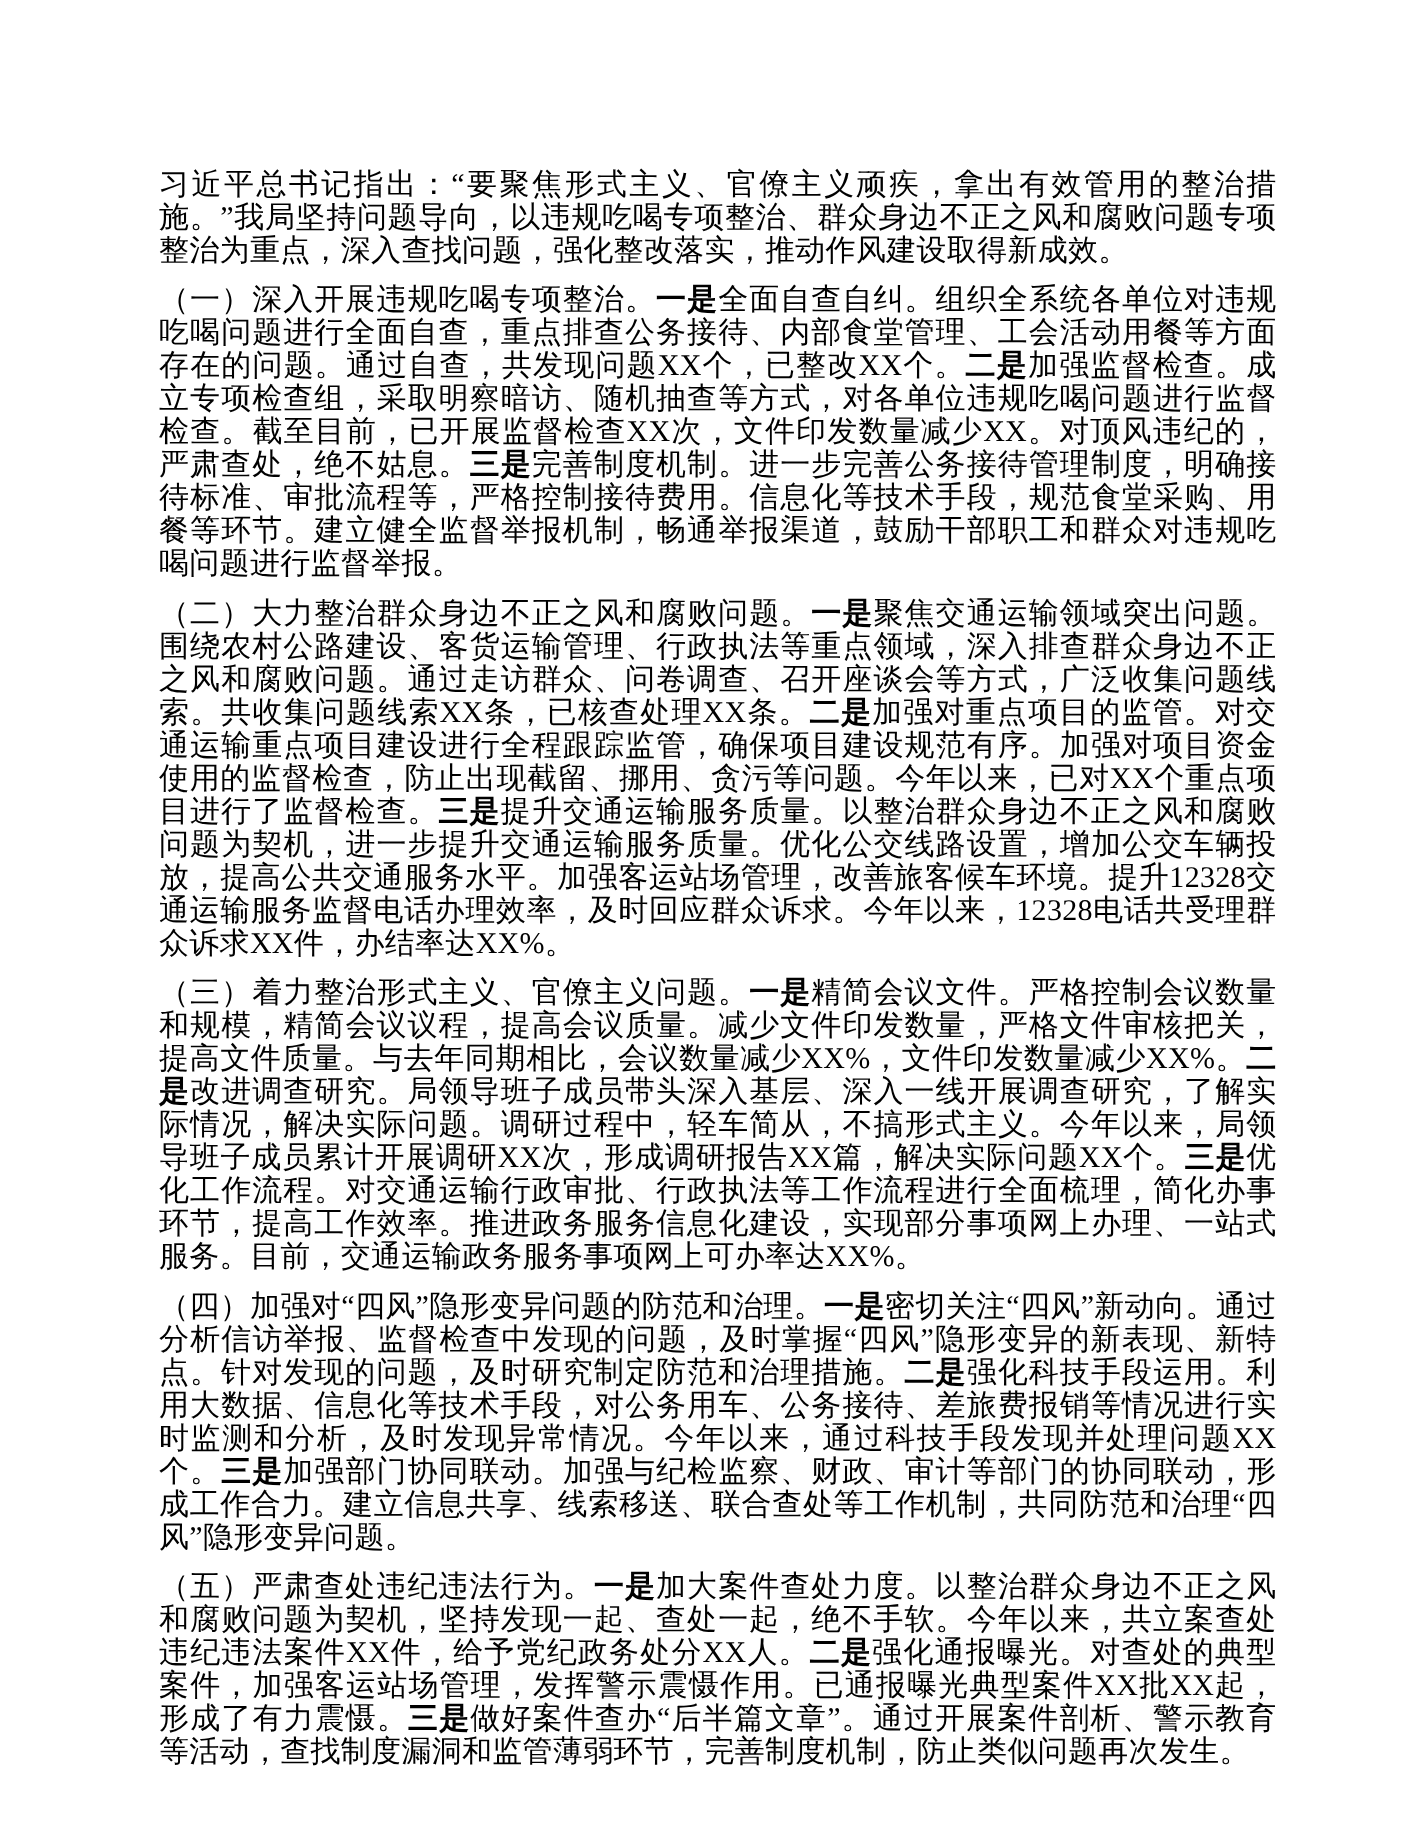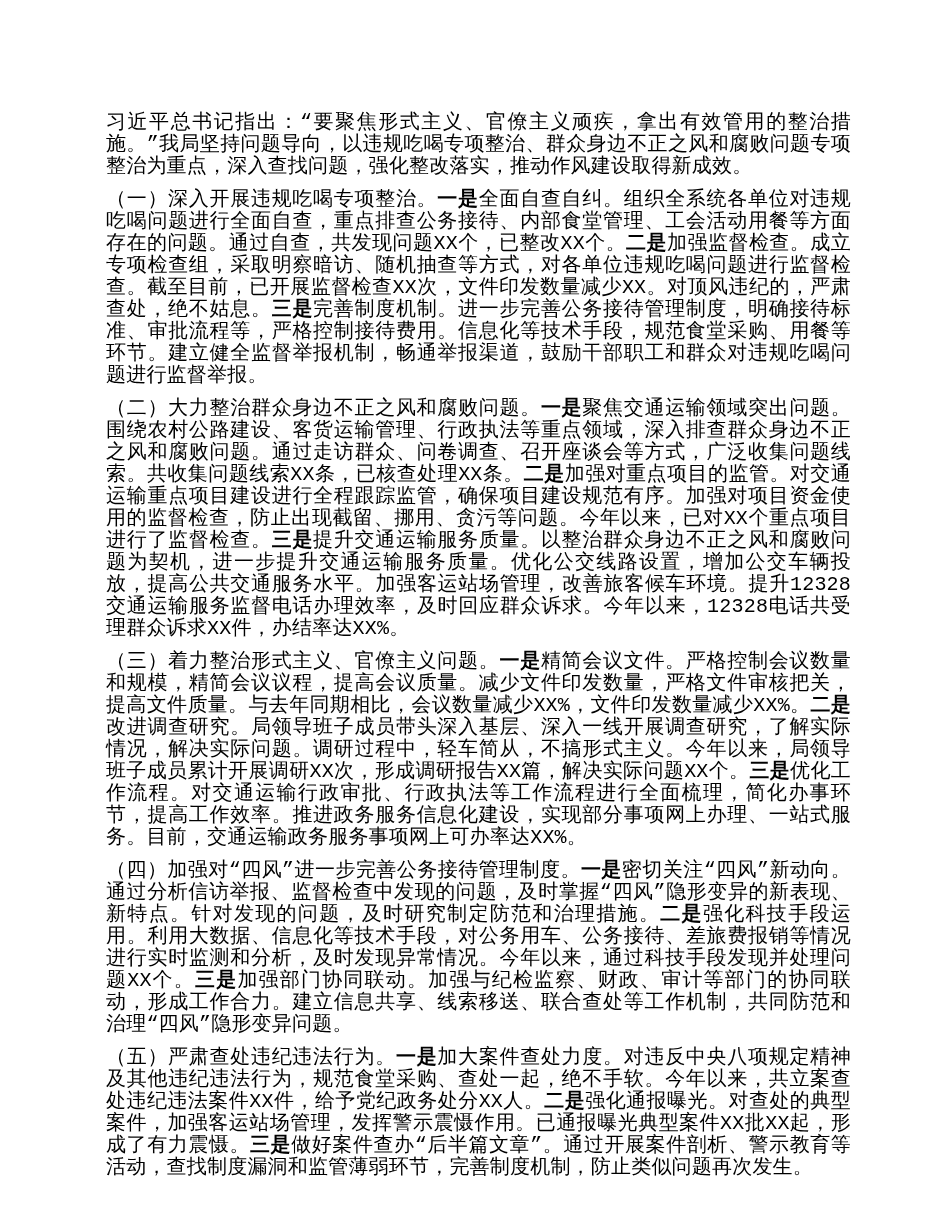--- a/index.html
+++ b/index.html
@@ -6,21 +6,21 @@
     margin: 0;
     padding: 0;
     background: #ffffff;
   }
   .page {
     position: relative;
     width: 950px;
     height: 1230px;
     background: #ffffff;
     overflow: hidden;
-    font-family: Liberation Mono, monospace;
+    font-family: Liberation Serif, serif;
     color: #000000;
   }
   .doc-body {
     position: absolute;
     left: 106px;
     top: 112px;
     width: 745px;
   }
   .doc-body p {
     margin: 0 0 11px 0;
@@ -36,16 +36,16 @@
 </style>
 </head>
 <body>
 
 <div class="page">
   <div class="doc-body">
       <p><span>习近平总书记指出：“要聚焦形式主义、官僚主义顽疾，拿出有效管用的整治措施。”我局坚持问题导向，以违规吃喝专项整治、群众身边不正之风和腐败问题专项整治为重点，深入查找问题，强化整改落实，推动作风建设取得新成效。</span></p>
       <p><span>（一）深入开展违规吃喝专项整治。</span><b>一是</b><span>全面自查自纠。组织全系统各单位对违规吃喝问题进行全面自查，重点排查公务接待、内部食堂管理、工会活动用餐等方面存在的问题。通过自查，共发现问题XX个，已整改XX个。</span><b>二是</b><span>加强监督检查。成立专项检查组，采取明察暗访、随机抽查等方式，对各单位违规吃喝问题进行监督检查。截至目前，已开展监督检查XX次，文件印发数量减少XX。对顶风违纪的，严肃查处，绝不姑息。</span><b>三是</b><span>完善制度机制。进一步完善公务接待管理制度，明确接待标准、审批流程等，严格控制接待费用。信息化等技术手段，规范食堂采购、用餐等环节。建立健全监督举报机制，畅通举报渠道，鼓励干部职工和群众对违规吃喝问题进行监督举报。</span></p>
       <p><span>（二）大力整治群众身边不正之风和腐败问题。</span><b>一是</b><span>聚焦交通运输领域突出问题。围绕农村公路建设、客货运输管理、行政执法等重点领域，深入排查群众身边不正之风和腐败问题。通过走访群众、问卷调查、召开座谈会等方式，广泛收集问题线索。共收集问题线索XX条，已核查处理XX条。</span><b>二是</b><span>加强对重点项目的监管。对交通运输重点项目建设进行全程跟踪监管，确保项目建设规范有序。加强对项目资金使用的监督检查，防止出现截留、挪用、贪污等问题。今年以来，已对XX个重点项目进行了监督检查。</span><b>三是</b><span>提升交通运输服务质量。以整治群众身边不正之风和腐败问题为契机，进一步提升交通运输服务质量。优化公交线路设置，增加公交车辆投放，提高公共交通服务水平。加强客运站场管理，改善旅客候车环境。提升12328交通运输服务监督电话办理效率，及时回应群众诉求。今年以来，12328电话共受理群众诉求XX件，办结率达XX%。</span></p>
       <p><span>（三）着力整治形式主义、官僚主义问题。</span><b>一是</b><span>精简会议文件。严格控制会议数量和规模，精简会议议程，提高会议质量。减少文件印发数量，严格文件审核把关，提高文件质量。与去年同期相比，会议数量减少XX%，文件印发数量减少XX%。</span><b>二是</b><span>改进调查研究。局领导班子成员带头深入基层、深入一线开展调查研究，了解实际情况，解决实际问题。调研过程中，轻车简从，不搞形式主义。今年以来，局领导班子成员累计开展调研XX次，形成调研报告XX篇，解决实际问题XX个。</span><b>三是</b><span>优化工作流程。对交通运输行政审批、行政执法等工作流程进行全面梳理，简化办事环节，提高工作效率。推进政务服务信息化建设，实现部分事项网上办理、一站式服务。目前，交通运输政务服务事项网上可办率达XX%。</span></p>
-      <p><span>（四）加强对“四风”进一步完善公务接待管理制度。</span><b>一是</b><span>密切关注“四风”新动向。通过分析信访举报、监督检查中发现的问题，及时掌握“四风”隐形变异的新表现、新特点。针对发现的问题，及时研究制定防范和治理措施。</span><b>二是</b><span>强化科技手段运用。利用大数据、信息化等技术手段，对公务用车、公务接待、差旅费报销等情况进行实时监测和分析，及时发现异常情况。今年以来，通过科技手段发现并处理问题XX个。</span><b>三是</b><span>加强部门协同联动。加强与纪检监察、财政、审计等部门的协同联动，形成工作合力。建立信息共享、线索移送、联合查处等工作机制，共同防范和治理“四风”隐形变异问题。</span></p>
-      <p><span>（五）严肃查处违纪违法行为。</span><b>一是</b><span>加大案件查处力度。对违反中央八项规定精神及其他违纪违法行为，规范食堂采购、查处一起，绝不手软。今年以来，共立案查处违纪违法案件XX件，给予党纪政务处分XX人。</span><b>二是</b><span>强化通报曝光。对查处的典型案件，加强客运站场管理，发挥警示震慑作用。已通报曝光典型案件XX批XX起，形成了有力震慑。</span><b>三是</b><span>做好案件查办“后半篇文章”。通过开展案件剖析、警示教育等活动，查找制度漏洞和监管薄弱环节，完善制度机制，防止类似问题再次发生。</span></p>
+      <p><span>（四）加强对“四风”隐形变异问题的防范和治理。</span><b>一是</b><span>密切关注“四风”新动向。通过分析信访举报、监督检查中发现的问题，及时掌握“四风”隐形变异的新表现、新特点。针对发现的问题，及时研究制定防范和治理措施。</span><b>二是</b><span>强化科技手段运用。利用大数据、信息化等技术手段，对公务用车、公务接待、差旅费报销等情况进行实时监测和分析，及时发现异常情况。今年以来，通过科技手段发现并处理问题XX个。</span><b>三是</b><span>加强部门协同联动。加强与纪检监察、财政、审计等部门的协同联动，形成工作合力。建立信息共享、线索移送、联合查处等工作机制，共同防范和治理“四风”隐形变异问题。</span></p>
+      <p><span>（五）严肃查处违纪违法行为。</span><b>一是</b><span>加大案件查处力度。以整治群众身边不正之风和腐败问题为契机，坚持发现一起、查处一起，绝不手软。今年以来，共立案查处违纪违法案件XX件，给予党纪政务处分XX人。</span><b>二是</b><span>强化通报曝光。对查处的典型案件，加强客运站场管理，发挥警示震慑作用。已通报曝光典型案件XX批XX起，形成了有力震慑。</span><b>三是</b><span>做好案件查办“后半篇文章”。通过开展案件剖析、警示教育等活动，查找制度漏洞和监管薄弱环节，完善制度机制，防止类似问题再次发生。</span></p>
     </div>
 </div>
 
 </body></html>

